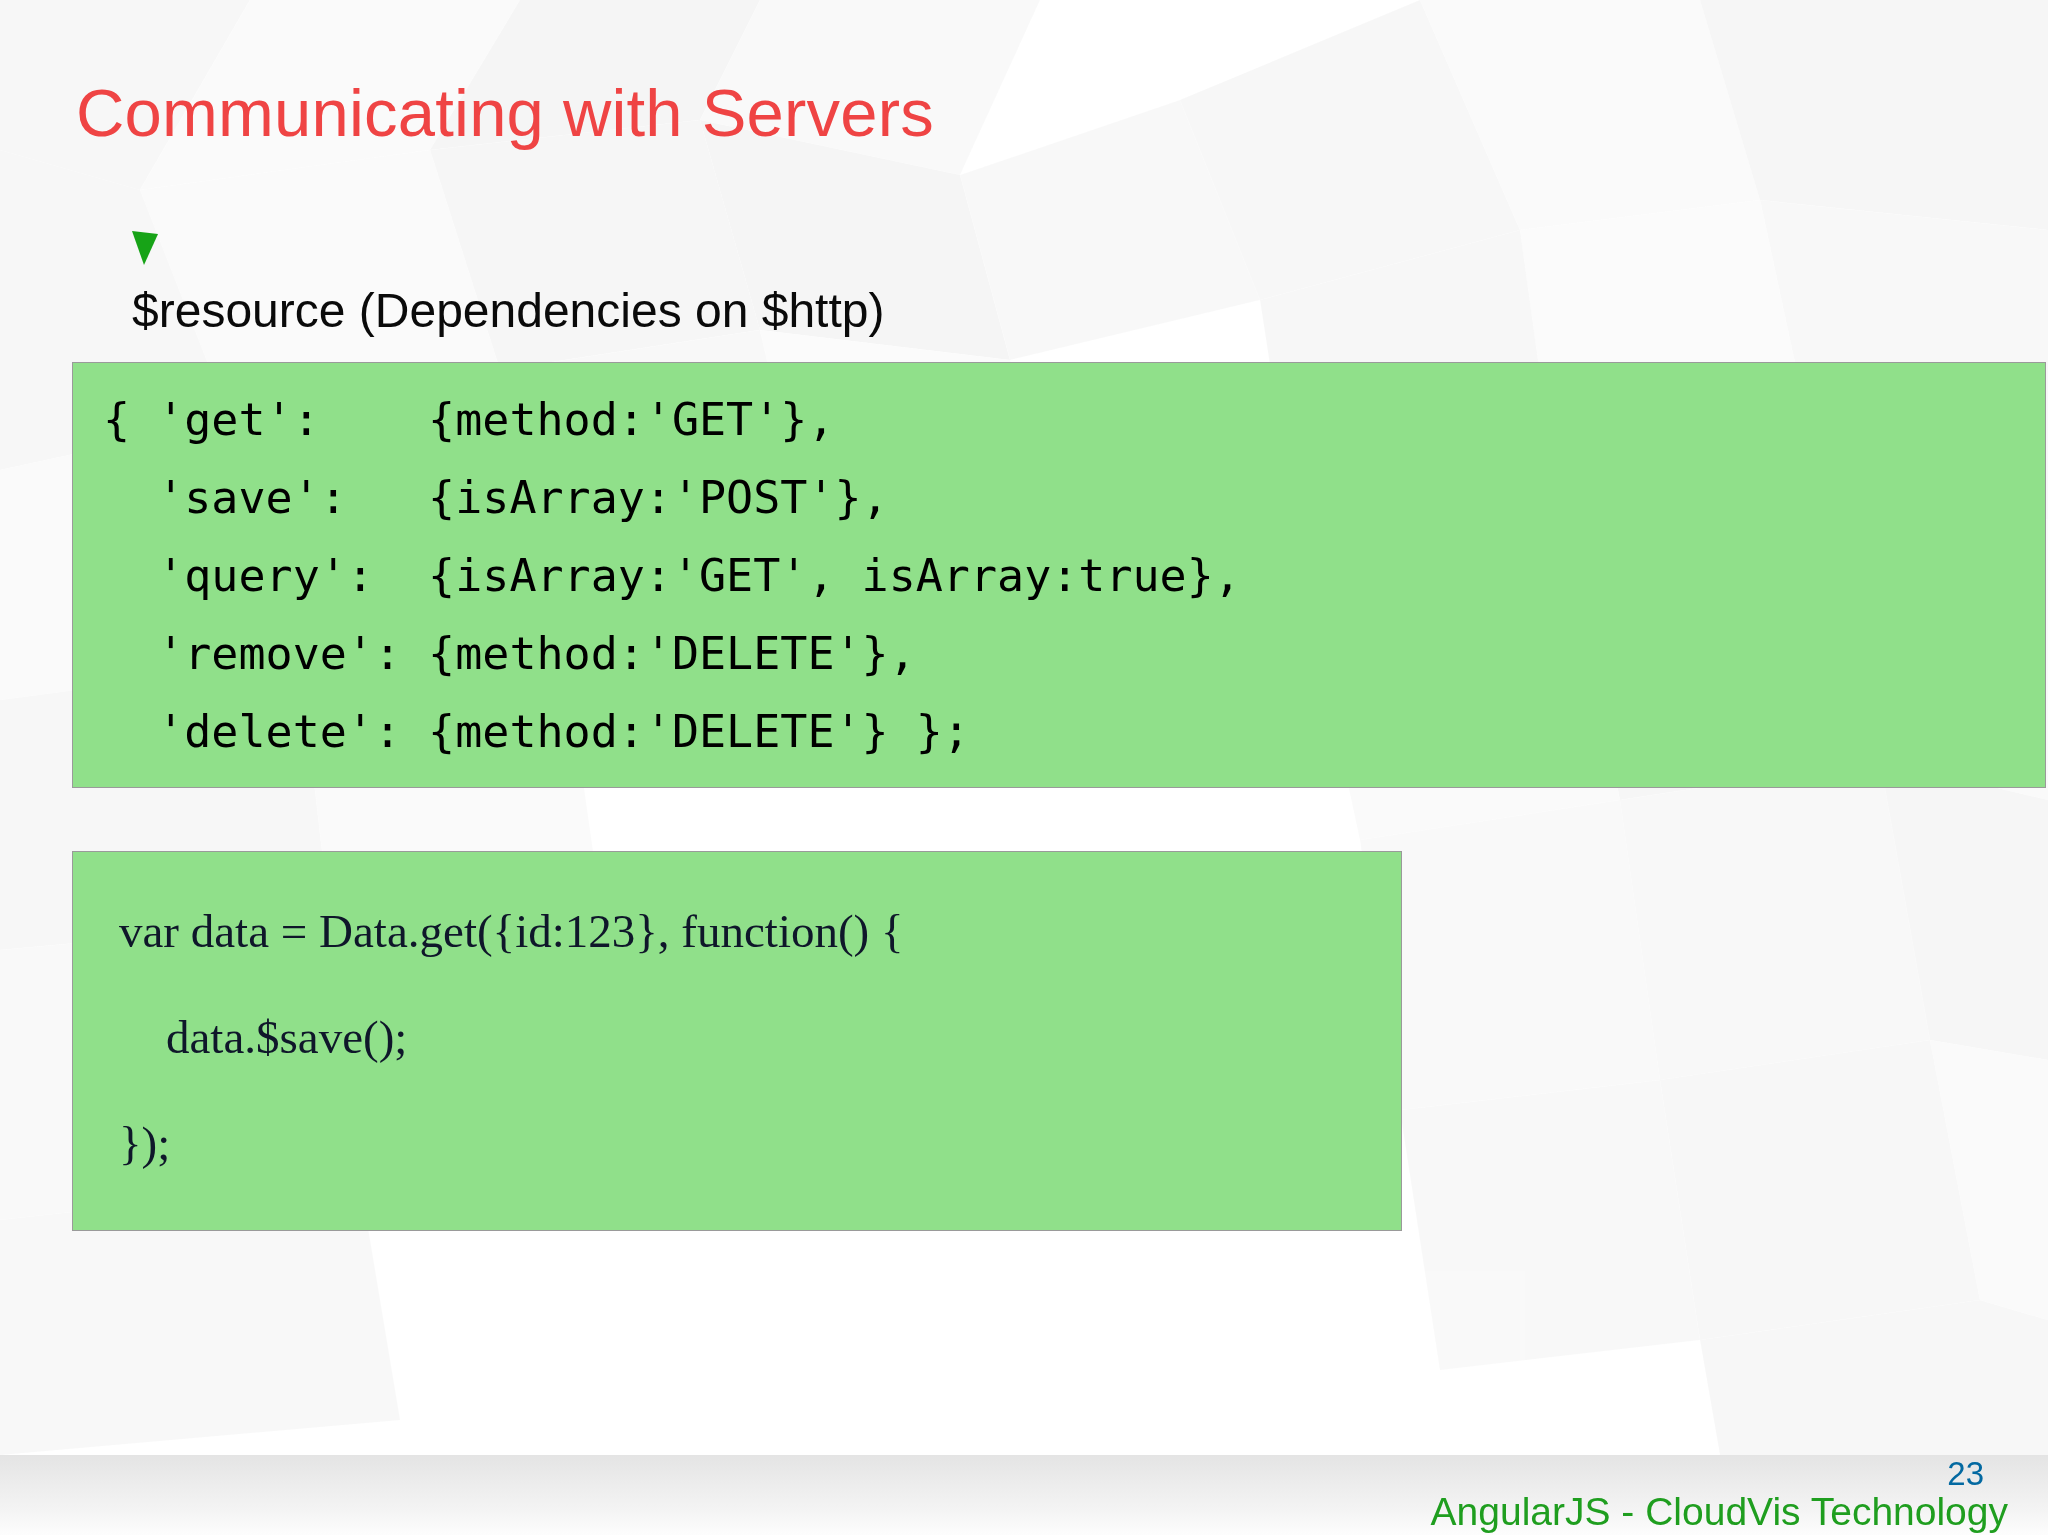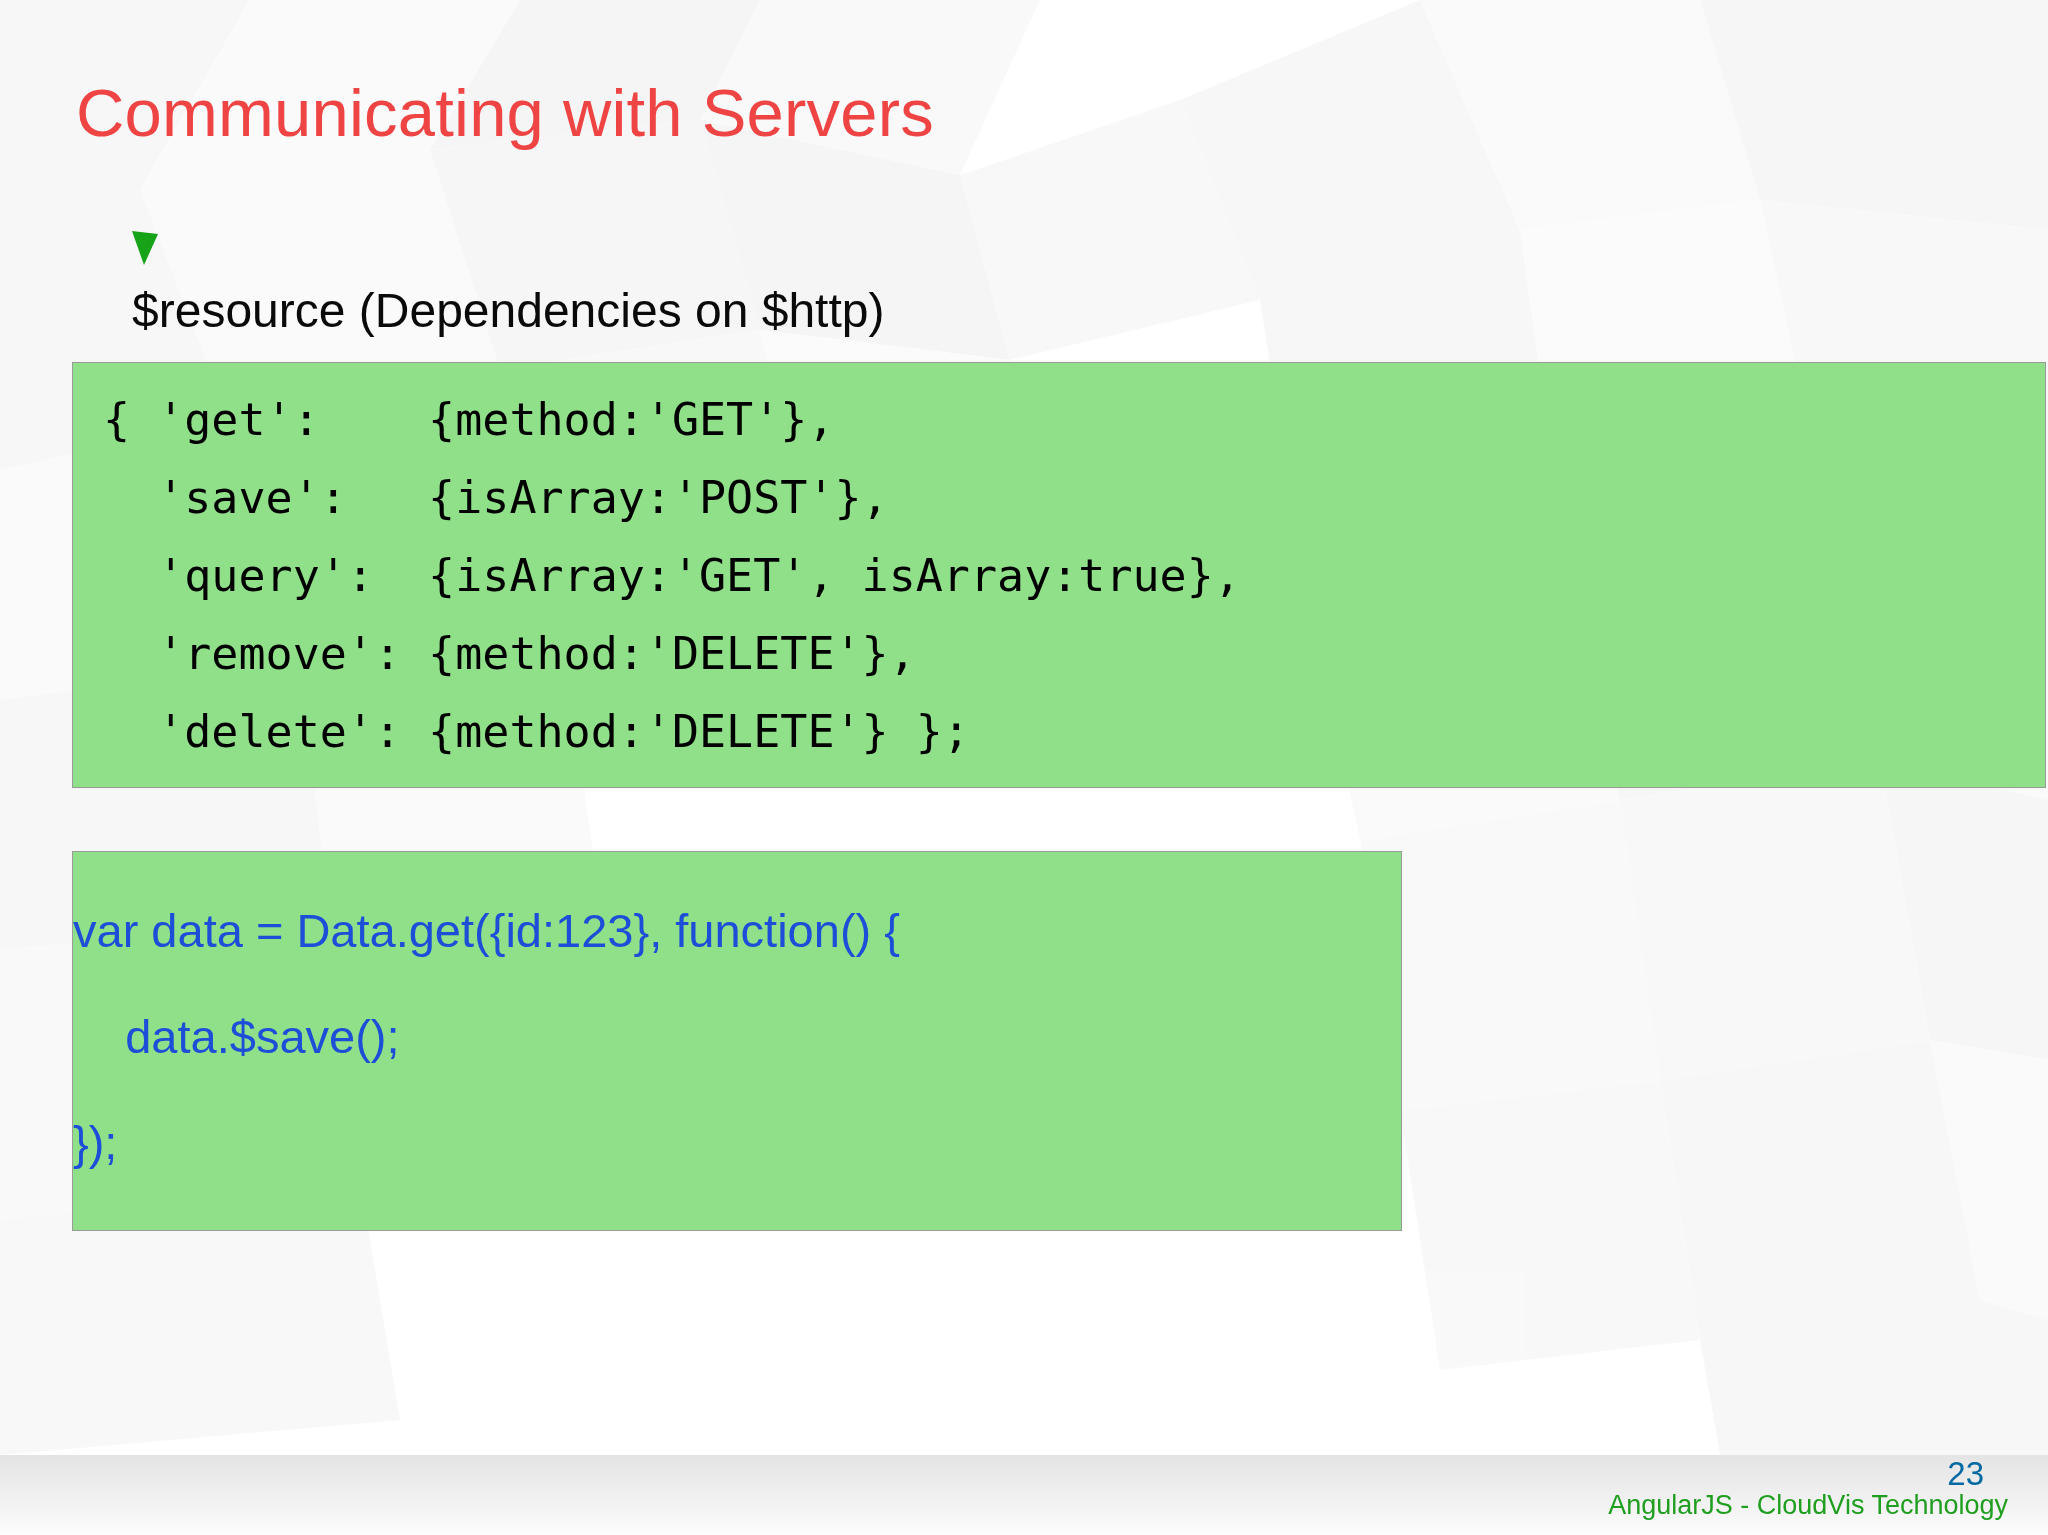--- a/index.html
+++ b/index.html
@@ -112,41 +112,42 @@
     position: absolute;
     left: 72px;
     top: 851px;
     width: 1330px;
     box-sizing: border-box;
     background: #90e08a;
     border: 1px solid #9a9a9a;
     padding: 26px 0 34px 0;
   }
   .code-block-sans .code-line {
-    font-family: Liberation Sans, sans-serif;
+    font-family: Liberation Serif, serif;
     font-size: 47px;
     line-height: 106px;
-    color: #1d4ed8;
+    color: #0f172a;
     white-space: pre;
+    padding-left: 46px;
   }
 
   
   .page-number {
     position: absolute;
     right: 64px;
     top: 1455px;
     font-size: 33px;
     color: #0369a1;
     z-index: 3;
   }
   .footer-credit {
     position: absolute;
     right: 40px;
     top: 1490px;
-    font-size: 27px;
+    font-size: 39px;
     color: #1f9e1f;
     white-space: nowrap;
     z-index: 3;
   }
 </style>
 </head>
 <body>
 
 <div class="slide">
 

